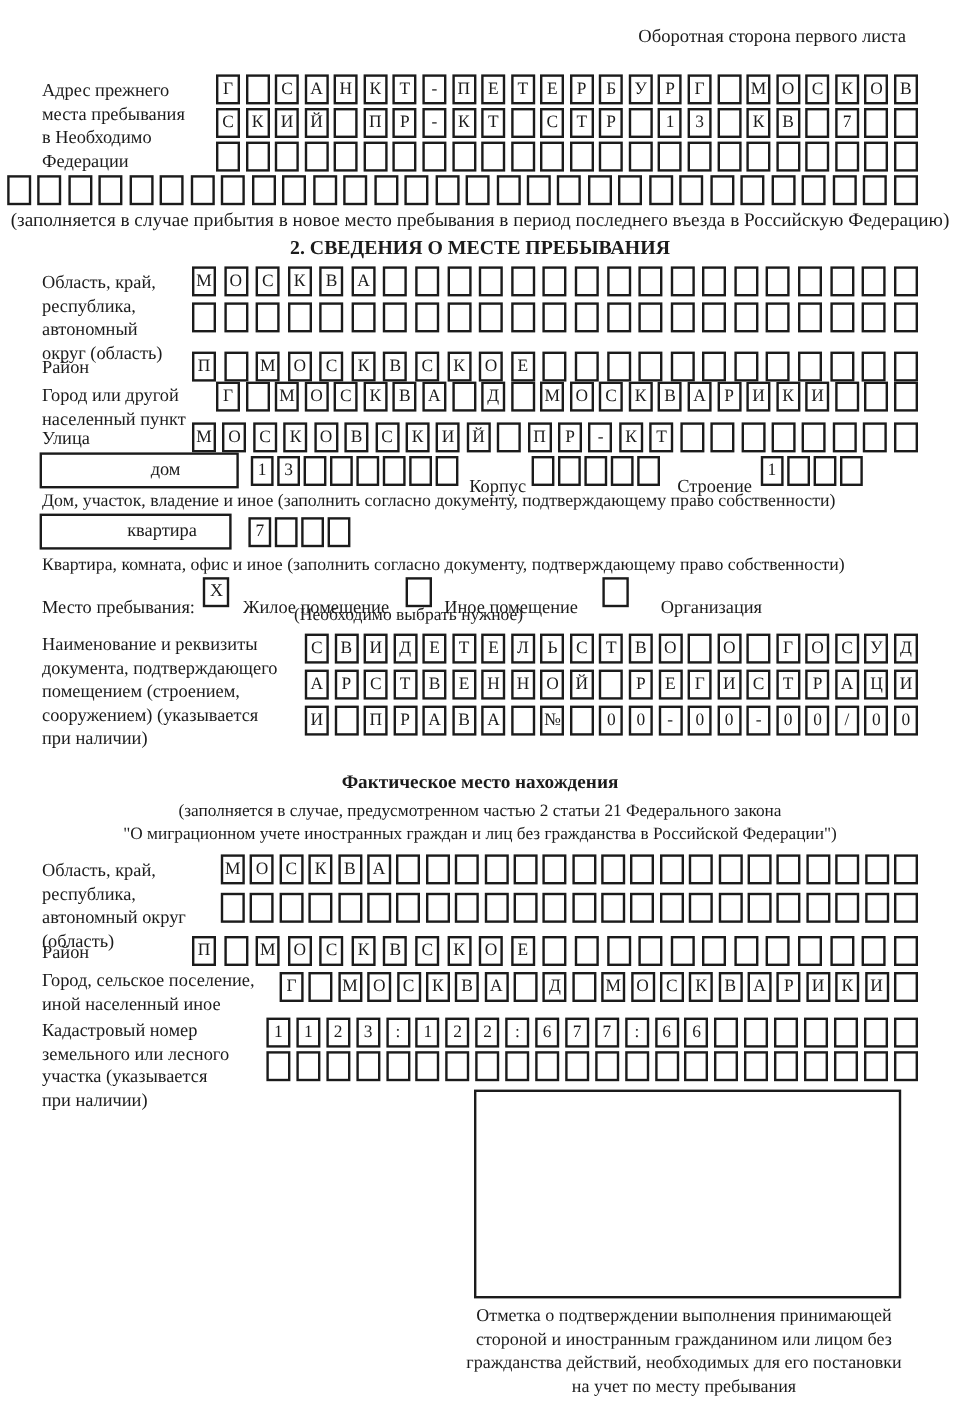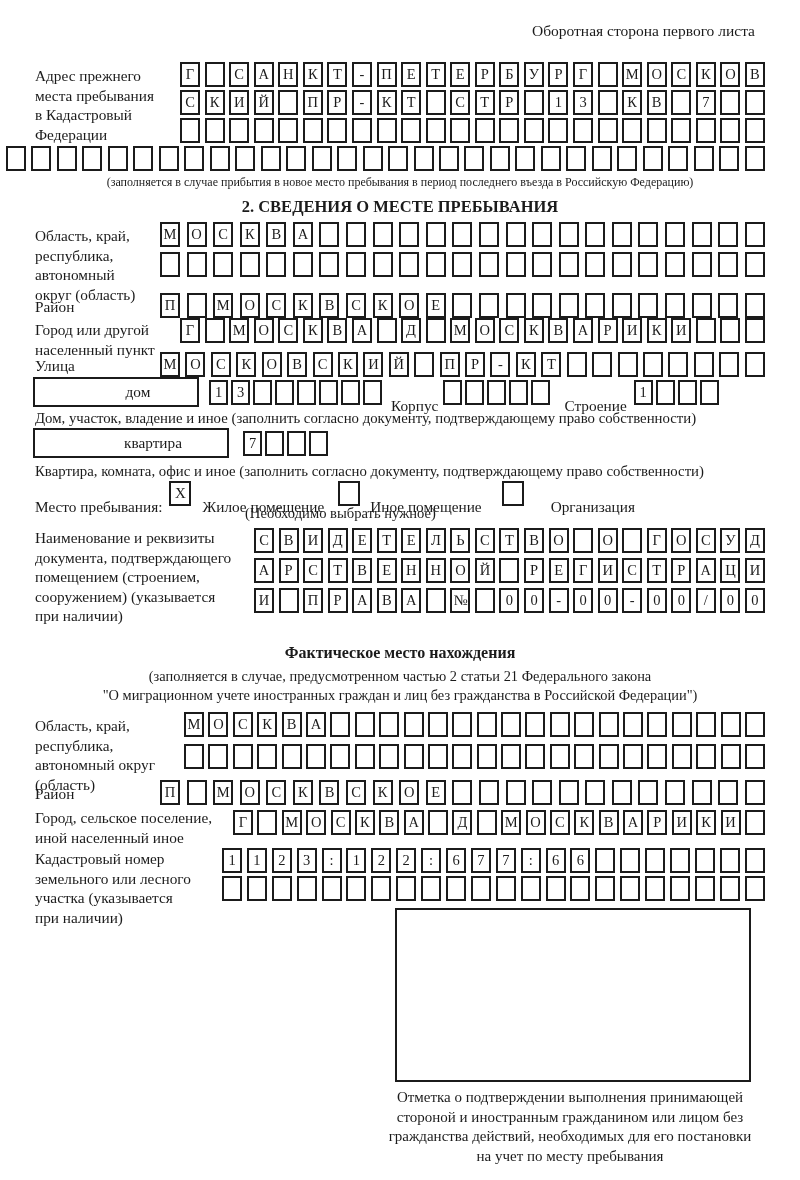--- a/index.html
+++ b/index.html
@@ -21,39 +21,39 @@
 
   .hrow { position:absolute; left:33px; display:flex; align-items:center; height:30px; }
   .wbox { border:2px solid #1b1b1b; height:30px; display:flex; align-items:center;
           justify-content:center; font-size:15.3px; background:#fff;padding-left:44px; }
   .ilabel { font-size:15.3px; white-space:nowrap;margin-top:28px; }
 
   .cb { width:22px; height:25px; border:2px solid #1b1b1b; display:flex; align-items:center;
         justify-content:center; font-size:15px; background:#fff; }
 
   .cap { position:absolute; left:0; right:0; text-align:center; }
-  .cap-sm { font-size:12px; }
+  .cap-sm { font-size:16px; }
   .cap-md { font-size:14.4px; }
   .note-left { position:absolute; font-size:14.6px; }
   .title { position:absolute; left:0; right:0; text-align:center; font-weight:bold; }
 
   .bigbox { position:absolute; border:2px solid #1b1b1b; background:#fff; }
   .confirm-cap { position:absolute; text-align:center; font-size:15px; line-height:19.5px; }
 </style>
 </head>
 <body>
 
 <div class="page">
 
   <div class="hdr">Оборотная сторона первого листа</div>
 
   <div class="lbl" style="top:66px;">
       <div>Адрес прежнего</div>
       <div>места пребывания</div>
-      <div>в Кадастровый</div>
+      <div>в Необходимо</div>
       <div>Федерации</div>
     </div>
   <div class="cellrow" style="top:62px;left:180px;width:585px;">
       <span class="cell">Г</span>
       <span class="cell"></span>
       <span class="cell">С</span>
       <span class="cell">А</span>
       <span class="cell">Н</span>
       <span class="cell">К</span>
       <span class="cell">Т</span>
@@ -332,21 +332,21 @@
     <div class="inline-cells" style="margin-left:7px;">
         <span class="cell">1</span>
         <span class="cell"></span>
         <span class="cell"></span>
         <span class="cell"></span>
       </div>
   </div>
   <div class="note-left" style="top:410px;left:35px;font-size:14.8px;">Дом, участок, владение и иное (заполнить согласно документу, подтверждающему право собственности)</div>
 
   <div class="hrow" style="top:428px;">
-    <div class="wbox" style="width:196px;">
+    <div class="wbox" style="width:160px;">
       <span>квартира</span>
     </div>
     <div class="inline-cells" style="margin-left:14px;">
         <span class="cell">7</span>
         <span class="cell"></span>
         <span class="cell"></span>
         <span class="cell"></span>
       </div>
   </div>
   <div class="note-left" style="top:463px;left:35px;font-size:14.8px;">Квартира, комната, офис и иное (заполнить согласно документу, подтверждающему право собственности)</div>

